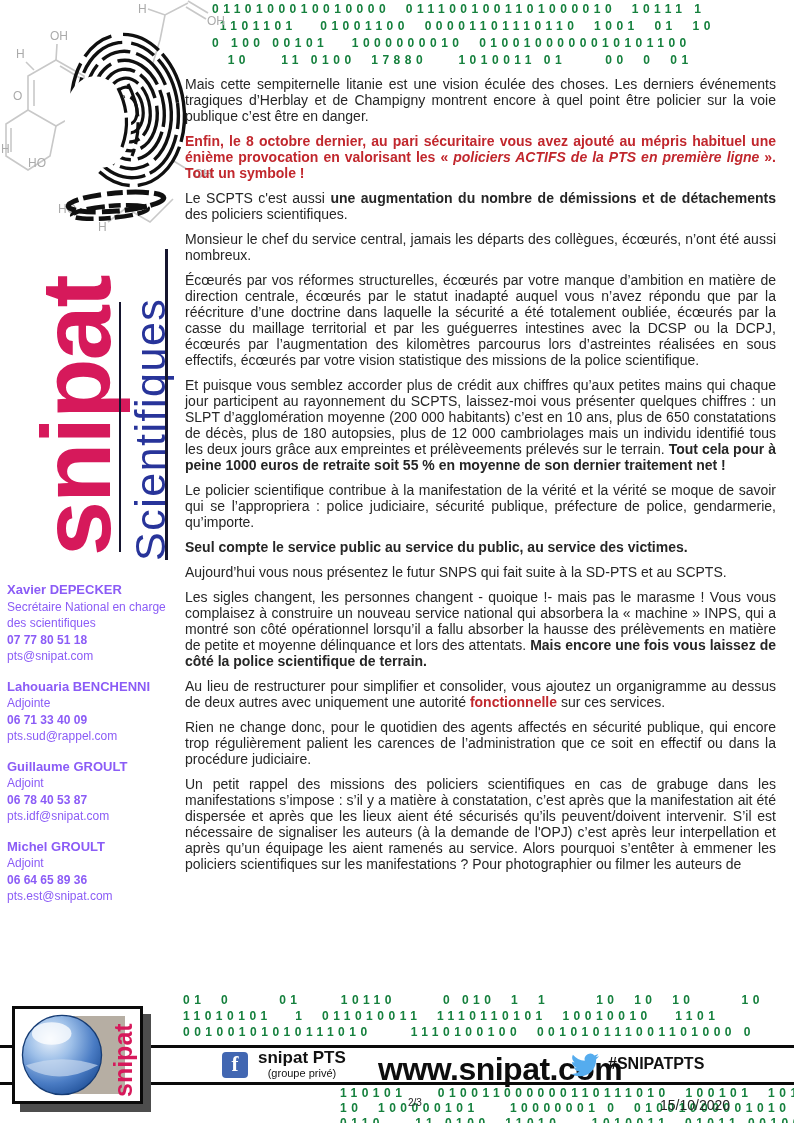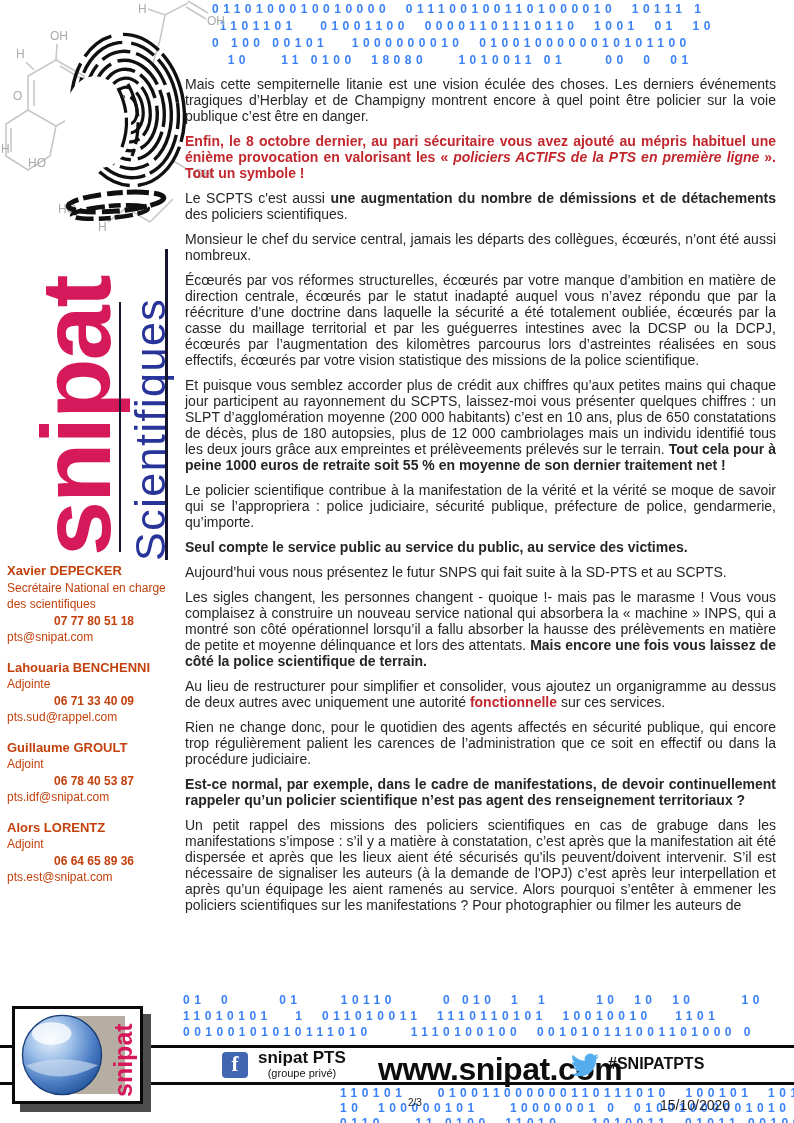--- a/index.html
+++ b/index.html
@@ -1,43 +1,43 @@
 <!DOCTYPE html>
 <html lang="fr"><head>
 <meta charset="utf-8">
 <style>
   html,body{margin:0;padding:0;background:#888;}
   .page{position:relative;width:794px;height:1123px;background:#ffffff;overflow:hidden;
         font-family:"Liberation Sans",sans-serif;margin:0 auto;}
 
   
-  .binary{position:absolute;color:#3b82f6;font-size:12px;font-weight:700;
+  .binary{position:absolute;color:#15803d;font-size:12px;font-weight:700;
           letter-spacing:4.5px;white-space:pre;line-height:17px;pointer-events:none;}
   .binary .brow{white-space:pre;overflow:hidden;}
   .binary-top{left:212px;top:1px;right:0;}
   .binary-mid{left:183px;top:992px;right:0;line-height:16px;}
   .binary-low{left:340px;top:1086px;right:0;line-height:15px;}
 
   
   .art{position:absolute;left:0;top:0;}
 
   
   .vtext{position:absolute;transform:rotate(-90deg);transform-origin:left top;
          white-space:nowrap;line-height:1;}
   .brand{left:26px;top:556px;font-size:99px;font-weight:700;color:#d6195b;letter-spacing:-2px;}
   .sub{left:129px;top:561px;font-size:43px;font-weight:400;color:#28349a;letter-spacing:1.5px;}
   .vline{position:absolute;background:#15152e;}
   .vline1{left:119px;top:302px;width:2px;height:250px;}
   .vline2{left:165px;top:249px;width:2.5px;height:311px;}
 
   
-  .sidebar{position:absolute;left:7px;top:563px;width:174px;color:#c2410c;}
+  .sidebar{position:absolute;left:7px;top:582px;width:174px;color:#8b5cf6;}
   .contact{margin-bottom:14px;font-size:12px;line-height:16.5px;}
   .contact .name{font-weight:700;font-size:13px;}
-  .contact .phone{font-weight:700;text-align:center;}
+  .contact .phone{font-weight:700;}
 
   
   .body-col{position:absolute;left:185px;top:71px;width:591px;}
   .para{margin:5px 0 9px 0;text-align:justify;font-size:14px;line-height:16px;color:#262626;}
   .b{font-weight:700;}
   .i{font-style:italic;}
   .red{color:#c1272d;}
 
   
   .footer-band{position:absolute;left:0;right:0;top:1045px;height:34px;background:#fff;
@@ -63,21 +63,21 @@
 
   .page-num{position:absolute;left:408px;top:1097px;font-size:10px;color:#222;z-index:4;}
   .page-date{position:absolute;left:660px;top:1097px;width:82px;text-align:left;
              font-size:14px;color:#222;z-index:4;}
 </style>
 </head>
 <body>
 
 <div class="page">
 
-  <div class="binary binary-top"><div class="brow">0110100010010000  0111001001101000010  10111 1</div><div class="brow"> 1101101   01001100  00001101110110  1001  01  10</div><div class="brow">0 100 00101   1000000010  0100100000010101100</div><div class="brow">  10    11 0100  18080    1010011 01     00  0  01</div></div>
+  <div class="binary binary-top"><div class="brow">0110100010010000  0111001001101000010  10111 1</div><div class="brow"> 1101101   01001100  00001101110110  1001  01  10</div><div class="brow">0 100 00101   1000000010  0100100000010101100</div><div class="brow">  10    11 0100  17880    1010011 01     00  0  01</div></div>
   <div class="binary binary-mid"><div class="brow">01  0      01     10110      0 010  1  1      10  10  10      10</div><div class="brow">11010101   1  011010011  1110110101  10010010   1101</div><div class="brow">00100101010111010     1110100100  001010111001101000 0</div></div>
   <div class="binary binary-low"><div class="brow">110101    010011000000110111010  100101  1010000</div><div class="brow">10  100000101    10000001 0  01001000001010 0010</div><div class="brow">0110    11 0100  11010    1010011  01011 00100  111101</div></div>
 
   <svg class="art" width="230" height="240" viewBox="0 0 230 240">
     <g stroke="#c8c8c8" stroke-width="1.6" fill="none">
       <text x="50" y="40" font-size="12" fill="#ababab" stroke="none">OH</text>
       <path d="M56 60 L57 44"></path>
       <text x="16" y="58" font-size="12" fill="#ababab" stroke="none">H</text>
       <path d="M26 62 L34 70"></path>
       <path d="M56 60 L28 76 L28 110 L56 126 L84 110 L84 76 Z"></path>
@@ -137,41 +137,40 @@
         <div class="phone">06 71 33 40 09</div>
         <div class="email">pts.sud@rappel.com</div>
       </div>
       <div class="contact">
         <div class="name">Guillaume GROULT</div>
         <div class="role">Adjoint</div>
         <div class="phone">06 78 40 53 87</div>
         <div class="email">pts.idf@snipat.com</div>
       </div>
       <div class="contact">
-        <div class="name">Alors LORENTZ</div>
+        <div class="name">Michel GROULT</div>
         <div class="role">Adjoint</div>
         <div class="phone">06 64 65 89 36</div>
         <div class="email">pts.est@snipat.com</div>
       </div>
     </aside>
 
   <main class="body-col">
       <p class="para"><span>Mais cette sempiternelle litanie est une vision éculée des choses. Les derniers événements tragiques d’Herblay et de Champigny montrent encore à quel point être policier sur la voie publique c’est être en danger.</span></p>
       <p class="para"><span class="b red">Enfin, le 8 octobre dernier, au pari sécuritaire vous avez ajouté au mépris habituel une énième provocation en valorisant les « </span><span class="b i red">policiers ACTIFS de la PTS en première ligne</span><span class="b red"> ». Tout un symbole !</span></p>
       <p class="para"><span>Le SCPTS c'est aussi </span><span class="b">une augmentation du nombre de démissions et de détachements</span><span> des policiers scientifiques.</span></p>
       <p class="para"><span>Monsieur le chef du service central, jamais les départs des collègues, écœurés, n’ont été aussi nombreux.</span></p>
       <p class="para"><span>Écœurés par vos réformes structurelles, écœurés par votre manque d’ambition en matière de direction centrale, écœurés par le statut inadapté auquel vous n’avez répondu que par la réécriture d’une doctrine dans laquelle la sécurité a été totalement oubliée, écœurés par la casse du maillage territorial et par les guéguerres intestines avec la DCSP ou la DCPJ, écœurés par l’augmentation des kilomètres parcourus lors d’astreintes réalisées en sous effectifs, écœurés par votre vision statistique des missions de la police scientifique.</span></p>
       <p class="para"><span>Et puisque vous semblez accorder plus de crédit aux chiffres qu’aux petites mains qui chaque jour participent au rayonnement du SCPTS, laissez-moi vous présenter quelques chiffres : un SLPT d’agglomération moyenne (200 000 habitants) c’est en 10 ans, plus de 650 constatations de décès, plus de 180 autopsies, plus de 12 000 cambriolages mais un individu identifié tous les deux jours grâce aux empreintes et prélèveements prélevés sur le terrain. </span><span class="b">Tout cela pour à peine 1000 euros de retraite soit 55 % en moyenne de son dernier traitement net !</span></p>
       <p class="para"><span>Le policier scientifique contribue à la manifestation de la vérité et la vérité se moque de savoir qui se l’appropriera : police judiciaire, sécurité publique, préfecture de police, gendarmerie, qu’importe.</span></p>
       <p class="para"><span class="b">Seul compte le service public au service du public, au service des victimes.</span></p>
       <p class="para"><span>Aujourd’hui vous nous présentez le futur SNPS qui fait suite à la SD-PTS et au SCPTS.</span></p>
       <p class="para"><span>Les sigles changent, les personnes changent - quoique !- mais pas le marasme ! Vous vous complaisez à construire un nouveau service national qui absorbera la « machine » INPS, qui a montré son côté opérationnel lorsqu’il a fallu absorber la hausse des prélèvements en matière de petite et moyenne délinquance et lors des attentats. </span><span class="b">Mais encore une fois vous laissez de côté la police scientifique de terrain.</span></p>
       <p class="para"><span>Au lieu de restructurer pour simplifier et consolider, vous ajoutez un organigramme au dessus de deux autres avec uniquement une autorité </span><span class="b red">fonctionnelle</span><span> sur ces services.</span></p>
       <p class="para"><span>Rien ne change donc, pour le quotidien des agents affectés en sécurité publique, qui encore trop régulièrement palient les carences de l’administration que ce soit en effectif ou dans la procédure judiciaire.</span></p>
-      <p class="para"><span class="b">Est-ce normal, par exemple, dans le cadre de manifestations, de devoir continuellement rappeler qu’un policier scientifique n’est pas agent des renseignement territoriaux ?</span></p>
       <p class="para"><span>Un petit rappel des missions des policiers scientifiques en cas de grabuge dans les manifestations s’impose : s’il y a matière à constatation, c’est après que la manifestation ait été dispersée et après que les lieux aient été sécurisés qu’ils peuvent/doivent intervenir. S’il est nécessaire de signaliser les auteurs (à la demande de l'OPJ) c’est après leur interpellation et après qu’un équipage les aient ramenés au service. Alors pourquoi s’entêter à emmener les policiers scientifiques sur les manifestations ? Pour photographier ou filmer les auteurs de</span></p>
     </main>
 
   <div class="footer-band">
     <div class="fb-icon">f</div>
     <div class="fb-labels">
       <div class="fb-name">snipat PTS</div>
       <div class="fb-sub">(groupe privé)</div>
     </div>
     <div class="site">www.snipat.com</div>

